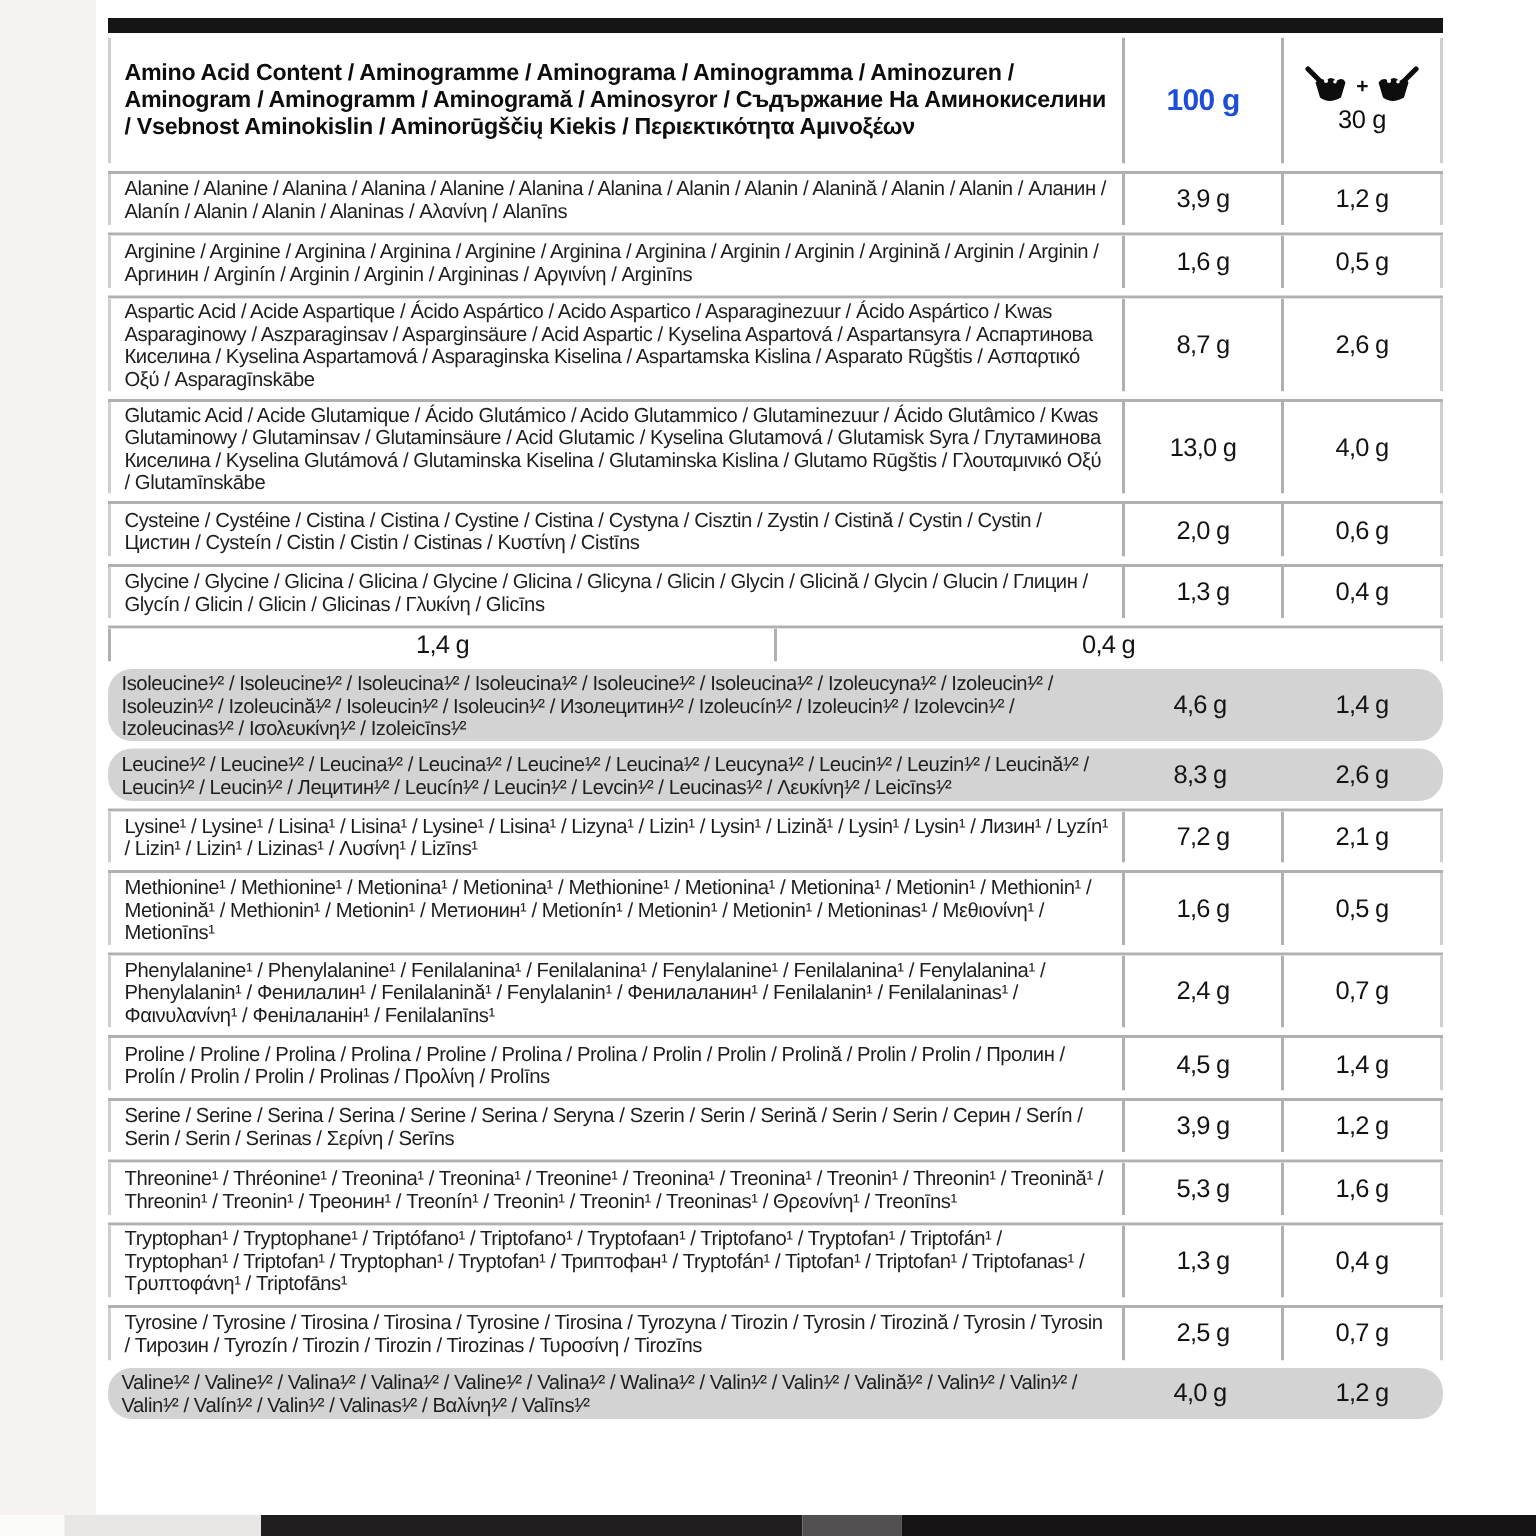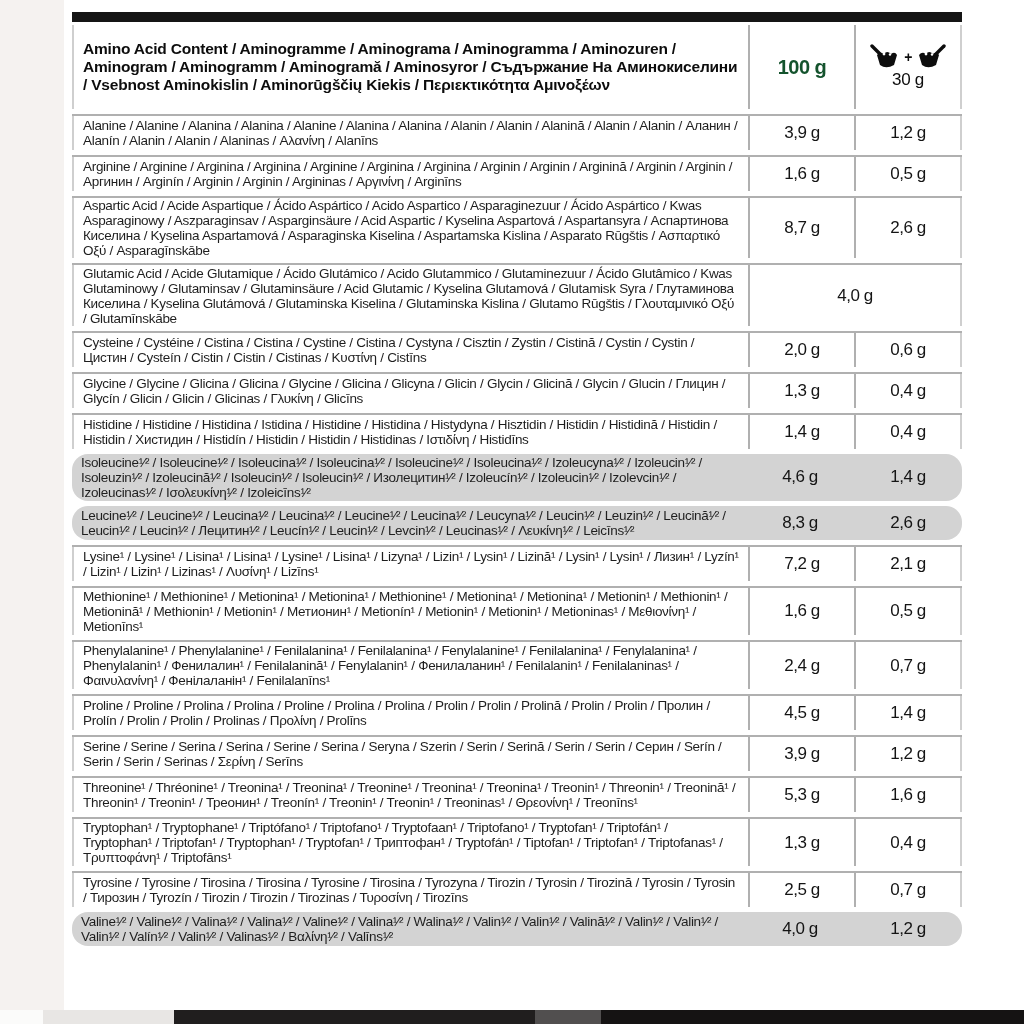--- a/index.html
+++ b/index.html
@@ -38,21 +38,21 @@
     font-size:17px;letter-spacing:-0.5px;color:#141414;
     padding:2px 4px;
   }
   .row.plain .val-cell,.row.header-row .val-cell{background:#fff;border-left:2px solid #b0b0b0;}
   .row.plain .val-cell:last-child,.row.header-row .val-cell:last-child{border-right:2px solid #cfcfcf;}
   .header-row .name-cell{
     font-weight:bold;font-size:15.5px;line-height:18px;letter-spacing:-0.2px;color:#0d0d0d;
     padding:6px 9px;
   }
   .header-row{height:84px;}
-  .col-100{font-weight:bold;font-size:20px;color:#14532d;}
+  .col-100{font-weight:bold;font-size:20px;color:#1d4ed8;}
   .col-30{flex-direction:column;justify-content:center;gap:1px;}
   .scoops{display:flex;align-items:center;justify-content:center;gap:2px;}
   .plus{font-weight:bold;font-size:14px;color:#0d0d0d;}
   .g30{font-weight:normal;font-size:17px;letter-spacing:-0.3px;color:#0d0d0d;}
   .bottom-strip{position:absolute;left:0;bottom:0;width:1024px;height:14px;display:flex;}
   .seg1{width:43px;background:#fbfbfa;}
   .seg2{width:131px;background:#e8e6e4;}
   .seg3{width:361px;background:#201e1e;}
   .seg4{width:66px;background:#514f4f;}
   .seg5{flex:1;background:#151313;}
@@ -97,34 +97,34 @@
     <div class="cell val-cell">1,6 g</div>
     <div class="cell val-cell">0,5 g</div>
   </div>
     <div class="row plain">
     <div class="cell name-cell">Aspartic Acid / Acide Aspartique / Ácido Aspártico / Acido Aspartico / Asparaginezuur / Ácido Aspártico / Kwas Asparaginowy / Aszparaginsav / Asparginsäure / Acid Aspartic / Kyselina Aspartová / Aspartansyra / Аспартинова Киселина / Kyselina Aspartamová / Asparaginska Kiselina / Aspartamska Kislina / Asparato Rūgštis / Ασπαρτικό Οξύ / Asparagīnskābe</div>
     <div class="cell val-cell">8,7 g</div>
     <div class="cell val-cell">2,6 g</div>
   </div>
     <div class="row plain">
     <div class="cell name-cell">Glutamic Acid / Acide Glutamique / Ácido Glutámico / Acido Glutammico / Glutaminezuur / Ácido Glutâmico / Kwas Glutaminowy / Glutaminsav / Glutaminsäure / Acid Glutamic / Kyselina Glutamová / Glutamisk Syra / Глутаминова Киселина / Kyselina Glutámová / Glutaminska Kiselina / Glutaminska Kislina / Glutamo Rūgštis / Γλουταμινικό Οξύ / Glutamīnskābe</div>
+    <div class="cell val-cell">13,0 g</div>
     <div class="cell val-cell">4,0 g</div>
   </div>
     <div class="row plain">
     <div class="cell name-cell">Cysteine / Cystéine / Cistina / Cistina / Cystine / Cistina / Cystyna / Cisztin / Zystin / Cistină / Cystin / Cystin / Цистин / Cysteín / Cistin / Cistin / Cistinas / Κυστίνη / Cistīns</div>
     <div class="cell val-cell">2,0 g</div>
     <div class="cell val-cell">0,6 g</div>
   </div>
     <div class="row plain">
     <div class="cell name-cell">Glycine / Glycine / Glicina / Glicina / Glycine / Glicina / Glicyna / Glicin / Glycin / Glicină / Glycin / Glucin / Глицин / Glycín / Glicin / Glicin / Glicinas / Γλυκίνη / Glicīns</div>
     <div class="cell val-cell">1,3 g</div>
     <div class="cell val-cell">0,4 g</div>
   </div>
     <div class="row plain">
-    <div class="cell name-cell">Histidine / Histidine / Histidina / Istidina / Histidine / Histidina / Histydyna / Hisztidin / Histidin / Histidină / Histidin / Histidin / Хистидин / Histidín / Histidin / Histidin / Histidinas / Ιστιδίνη / Histidīns</div>
     <div class="cell val-cell">1,4 g</div>
     <div class="cell val-cell">0,4 g</div>
   </div>
     <div class="row shaded">
     <div class="cell name-cell">Isoleucine¹⁄² / Isoleucine¹⁄² / Isoleucina¹⁄² / Isoleucina¹⁄² / Isoleucine¹⁄² / Isoleucina¹⁄² / Izoleucyna¹⁄² / Izoleucin¹⁄² / Isoleuzin¹⁄² / Izoleucină¹⁄² / Isoleucin¹⁄² / Isoleucin¹⁄² / Изолецитин¹⁄² / Izoleucín¹⁄² / Izoleucin¹⁄² / Izolevcin¹⁄² / Izoleucinas¹⁄² / Ισολευκίνη¹⁄² / Izoleicīns¹⁄²</div>
     <div class="cell val-cell">4,6 g</div>
     <div class="cell val-cell">1,4 g</div>
   </div>
     <div class="row shaded">
     <div class="cell name-cell">Leucine¹⁄² / Leucine¹⁄² / Leucina¹⁄² / Leucina¹⁄² / Leucine¹⁄² / Leucina¹⁄² / Leucyna¹⁄² / Leucin¹⁄² / Leuzin¹⁄² / Leucină¹⁄² / Leucin¹⁄² / Leucin¹⁄² / Лецитин¹⁄² / Leucín¹⁄² / Leucin¹⁄² / Levcin¹⁄² / Leucinas¹⁄² / Λευκίνη¹⁄² / Leicīns¹⁄²</div>

